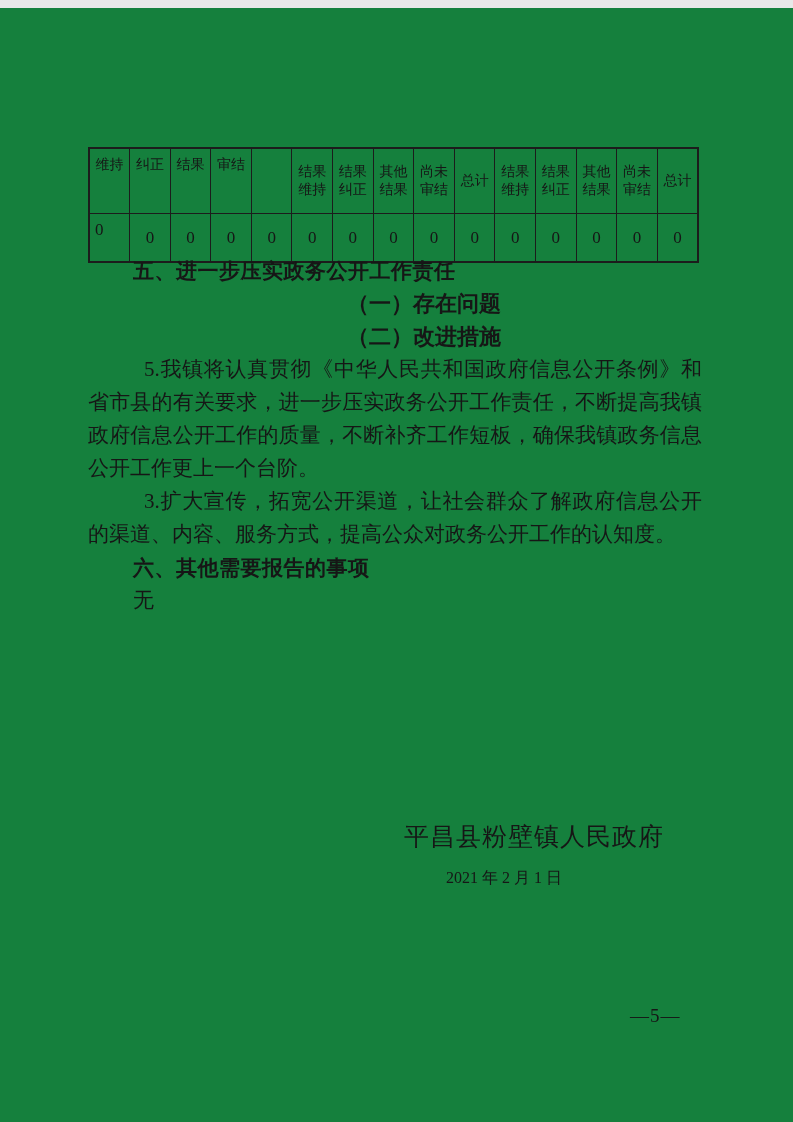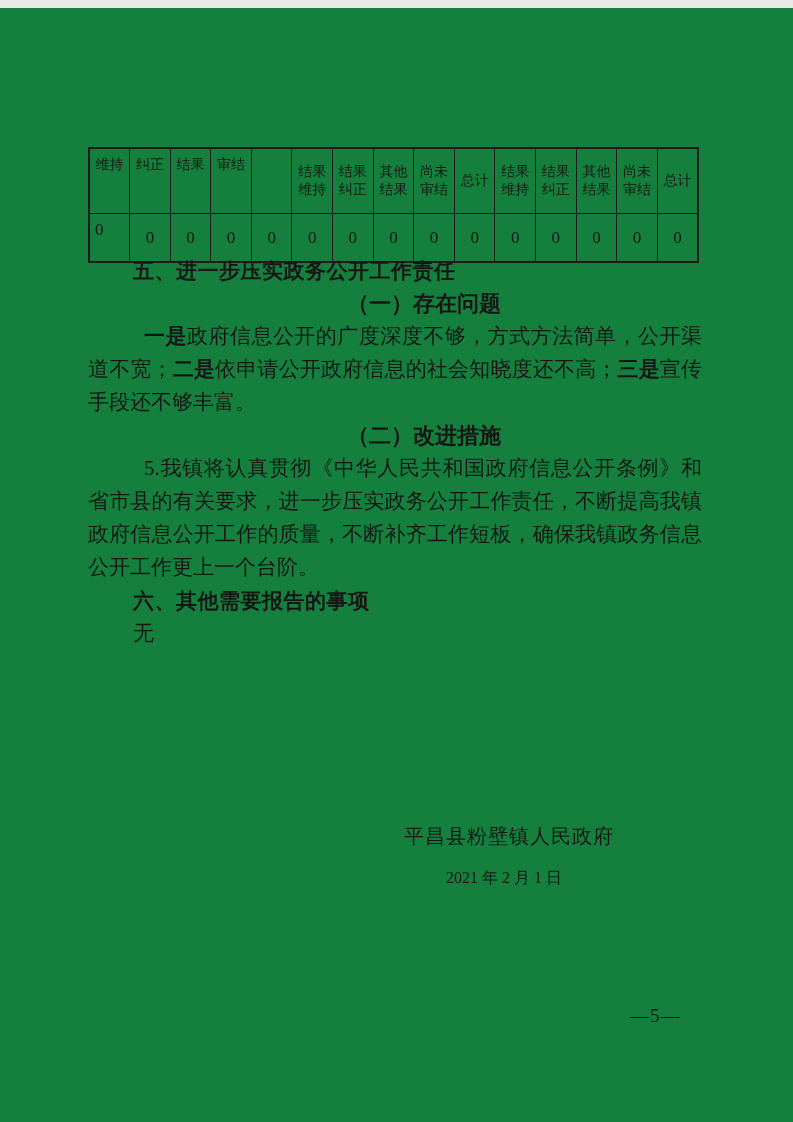--- a/index.html
+++ b/index.html
@@ -95,21 +95,21 @@
   p.body b { font-weight: bold; }
   p.noindent { text-indent: 45px; }
 
   
   .signature {
     position: absolute;
     left: 88px;
     top: 812px;
     width: 612px;
   }
-  .sig-org  { padding-left: 316px; font-size: 20px; line-height: 33px; letter-spacing: 1px; }
+  .sig-org  { padding-left: 316px; font-size: 25px; line-height: 33px; letter-spacing: 1px; }
   .sig-date { padding-left: 358px; font-size: 16px; line-height: 33px; margin-top: 8px; }
 
   
   .pageno {
     position: absolute;
     top: 997px;
     left: 630px;
     font-size: 19px;
     color: #161616;
     letter-spacing: 1px;
@@ -155,23 +155,23 @@
         <td>0</td>
         <td>0</td>
         <td>0</td>
       </tr>
     </tbody>
   </table>
 
   <div class="text">
     <h2 class="h-black">五、进一步压实政务公开工作责任</h2>
     <h3 class="h-kai">（一）存在问题</h3>
-    <p class="body"><b>一是</b><span>政府信息公开的广度深度不够，方式方法简单，公开渠道不宽；</span><b>二是</b><span>依申请公开政府信息的社会知晓度还不高；</span><b>三是</b><span>宣传手段还不够丰富。</span></p>
     <h3 class="h-kai">（二）改进措施</h3>
     <p class="body">5.我镇将认真贯彻《中华人民共和国政府信息公开条例》和省市县的有关要求，进一步压实政务公开工作责任，不断提高我镇政府信息公开工作的质量，不断补齐工作短板，确保我镇政务信息公开工作更上一个台阶。</p>
+    <p class="body">3.扩大宣传，拓宽公开渠道，让社会群众了解政府信息公开的渠道、内容、服务方式，提高公众对政务公开工作的认知度。</p>
     <h2 class="h-black">六、其他需要报告的事项</h2>
     <p class="body noindent">无</p>
   </div>
 
   <div class="signature">
     <div class="sig-org">平昌县粉壁镇人民政府</div>
     <div class="sig-date">2021 年 2 月 1 日</div>
   </div>
 
   <div class="pageno">—5—</div>

